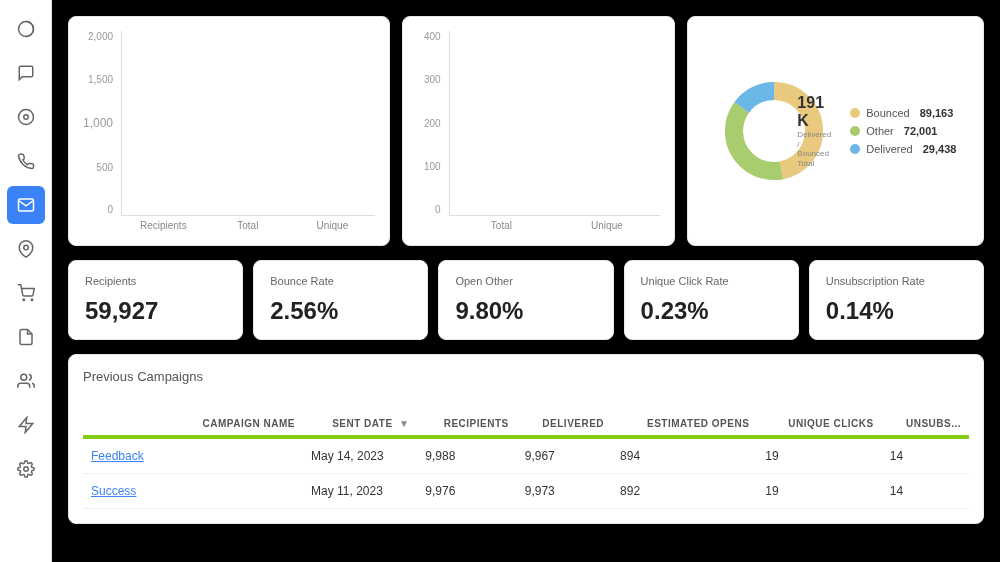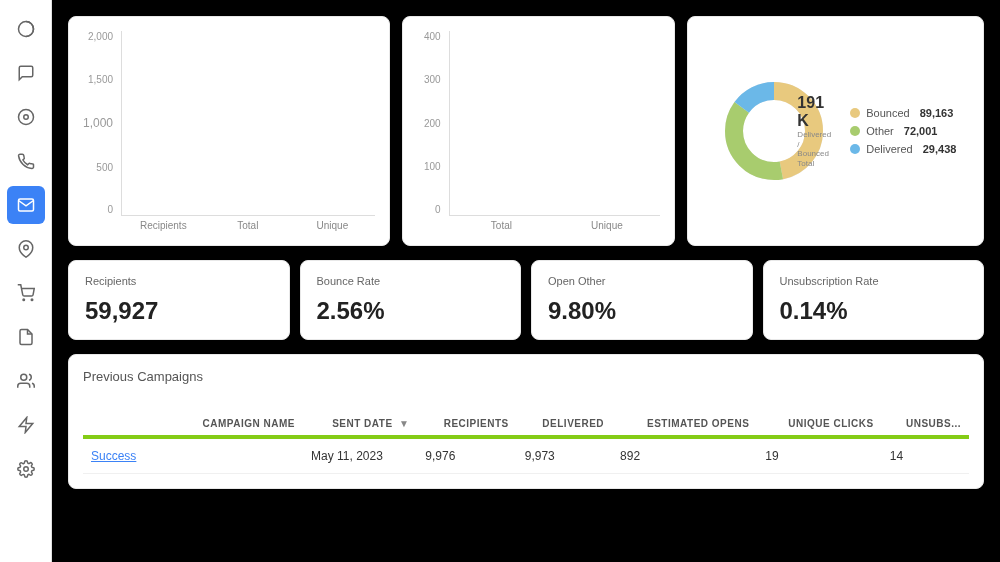--- a/index.html
+++ b/index.html
@@ -373,20 +373,24 @@
     </div>
     <div class="stat-card">
       <div class="stat-label">Bounce Rate</div>
       <div class="stat-value">2.56%</div>
     </div>
     <div class="stat-card">
       <div class="stat-label">Open Other</div>
       <div class="stat-value">9.80%</div>
     </div>
     <div class="stat-card">
+      <div class="stat-label">Unique Click Rate</div>
+      <div class="stat-value">0.23%</div>
+    </div>
+    <div class="stat-card">
       <div class="stat-label">Unsubscription Rate</div>
       <div class="stat-value">0.14%</div>
     </div>
   </div>
 
   <div class="table-card">
     <div class="table-title">Previous Campaigns</div>
     <table class="data-table">
       <thead>
         <tr>
@@ -408,20 +412,29 @@
           </th>
           <th>
             <span>UNIQUE CLICKS</span>
           </th>
           <th>
             <span>UNSUBS...</span>
           </th>
         </tr>
       </thead>
       <tbody>
+        <tr>
+          <td><a>Feedback</a></td>
+          <td>May 14, 2023</td>
+          <td>9,988</td>
+          <td>9,967</td>
+          <td>894</td>
+          <td>19</td>
+          <td>14</td>
+        </tr>
         <tr>
           <td><a>Success</a></td>
           <td>May 11, 2023</td>
           <td>9,976</td>
           <td>9,973</td>
           <td>892</td>
           <td>19</td>
           <td>14</td>
         </tr>
       </tbody>

